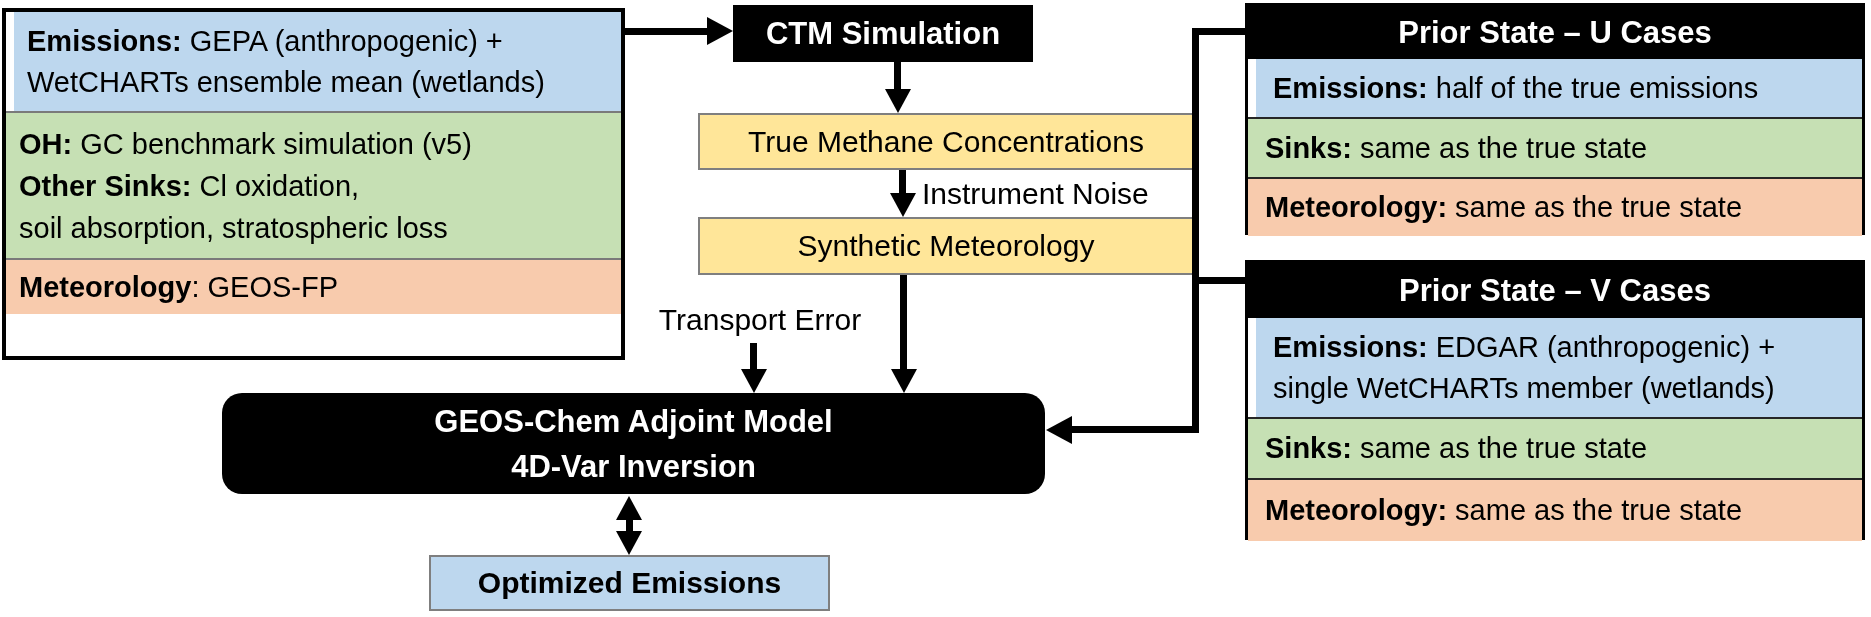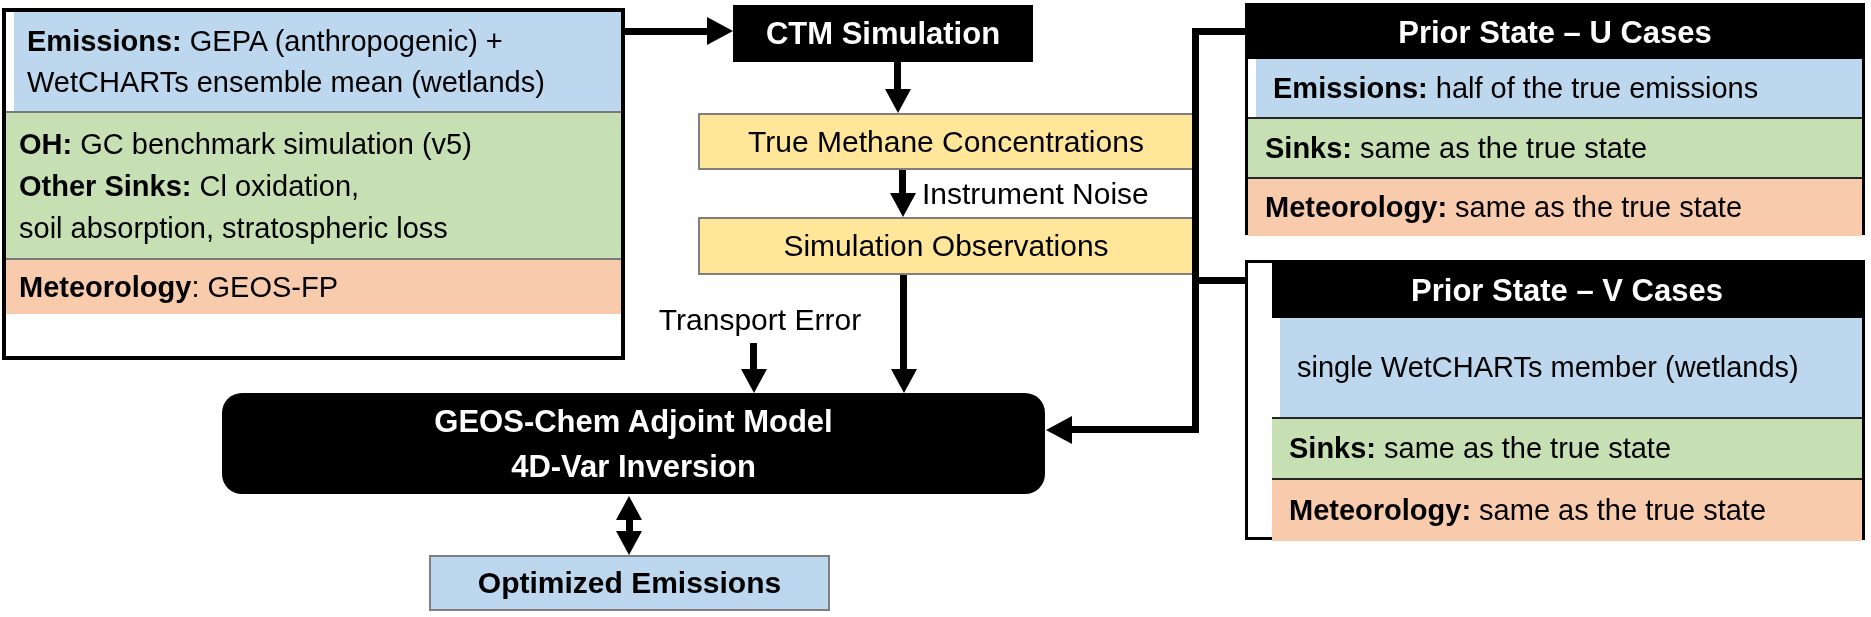--- a/index.html
+++ b/index.html
@@ -71,21 +71,21 @@
 
   <div class="abs yellow" style="left:661px;top:113px;width:496px;height:57px;">
     <span>True Methane Concentrations</span>
   </div>
 
   <div class="abs line" style="left:899px;top:170px;width:7px;height:24px;"></div>
   <div class="abs ah ah-down" style="left:890px;top:193px;"></div>
   <div class="abs flowlabel" style="left:922px;top:177px;">Instrument Noise</div>
 
   <div class="abs yellow" style="left:661px;top:217px;width:496px;height:58px;">
-    <span>Simulation Observations</span>
+    <span>Synthetic Meteorology</span>
   </div>
 
   <div class="abs line" style="left:900px;top:275px;width:7px;height:94px;"></div>
   <div class="abs ah ah-down" style="left:891px;top:369px;"></div>
 
   <div class="abs flowlabel" style="left:635px;top:303px;width:250px;text-align:center;">Transport Error</div>
   <div class="abs line" style="left:750px;top:343px;width:7px;height:26px;"></div>
   <div class="abs ah ah-down" style="left:741px;top:369px;"></div>
 
   <div class="abs blackbox hdr31" style="left:222px;top:393px;width:823px;height:101px;border-radius:20px;">
@@ -115,25 +115,26 @@
       <div><span class="b">Emissions:</span><span> half of the true emissions</span></div>
     </div>
     <div class="sec green rsep" style="height:58px;padding-left:17px;">
       <div><span class="b">Sinks:</span><span> same as the true state</span></div>
     </div>
     <div class="sec orange rsep" style="height:57px;padding-left:17px;">
       <div><span class="b">Meteorology:</span><span> same as the true state</span></div>
     </div>
   </div>
 
-  <div class="abs frame-r" style="left:1245px;top:260px;width:620px;height:280px;padding-left:24px;">
+  <div class="abs frame-r" style="left:1245px;top:260px;width:620px;height:280px;">
     <div class="blackbox hdr31" style="height:55px;">
       <span>Prior State – V Cases</span>
     </div>
     <div class="sec blue" style="height:99px;padding-left:17px;">
+      <div><span class="b">Emissions:</span><span> EDGAR (anthropogenic) +</span></div>
       <div>single WetCHARTs member (wetlands)</div>
     </div>
     <div class="sec green rsep" style="height:59px;padding-left:17px;">
       <div><span class="b">Sinks:</span><span> same as the true state</span></div>
     </div>
     <div class="sec orange rsep" style="height:61px;padding-left:17px;">
       <div><span class="b">Meteorology:</span><span> same as the true state</span></div>
     </div>
   </div>
 

